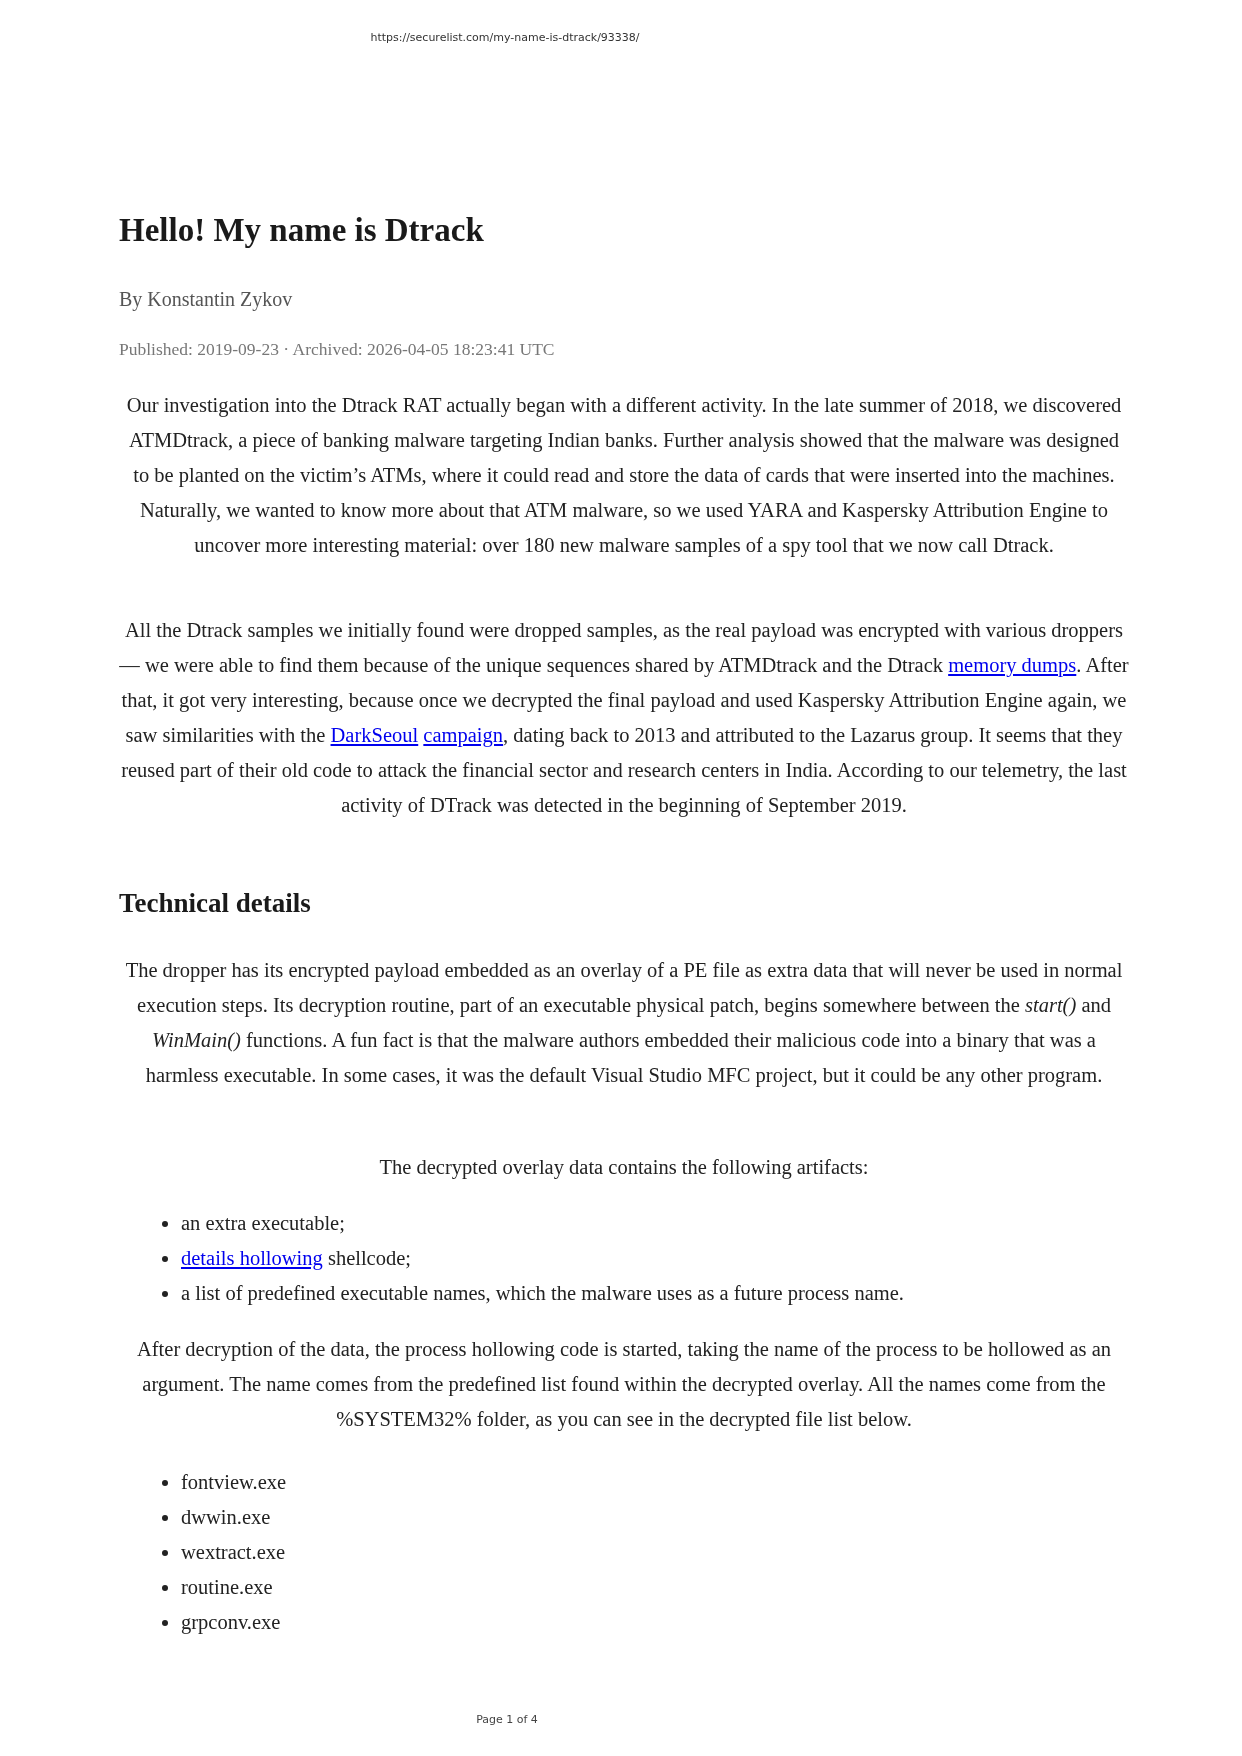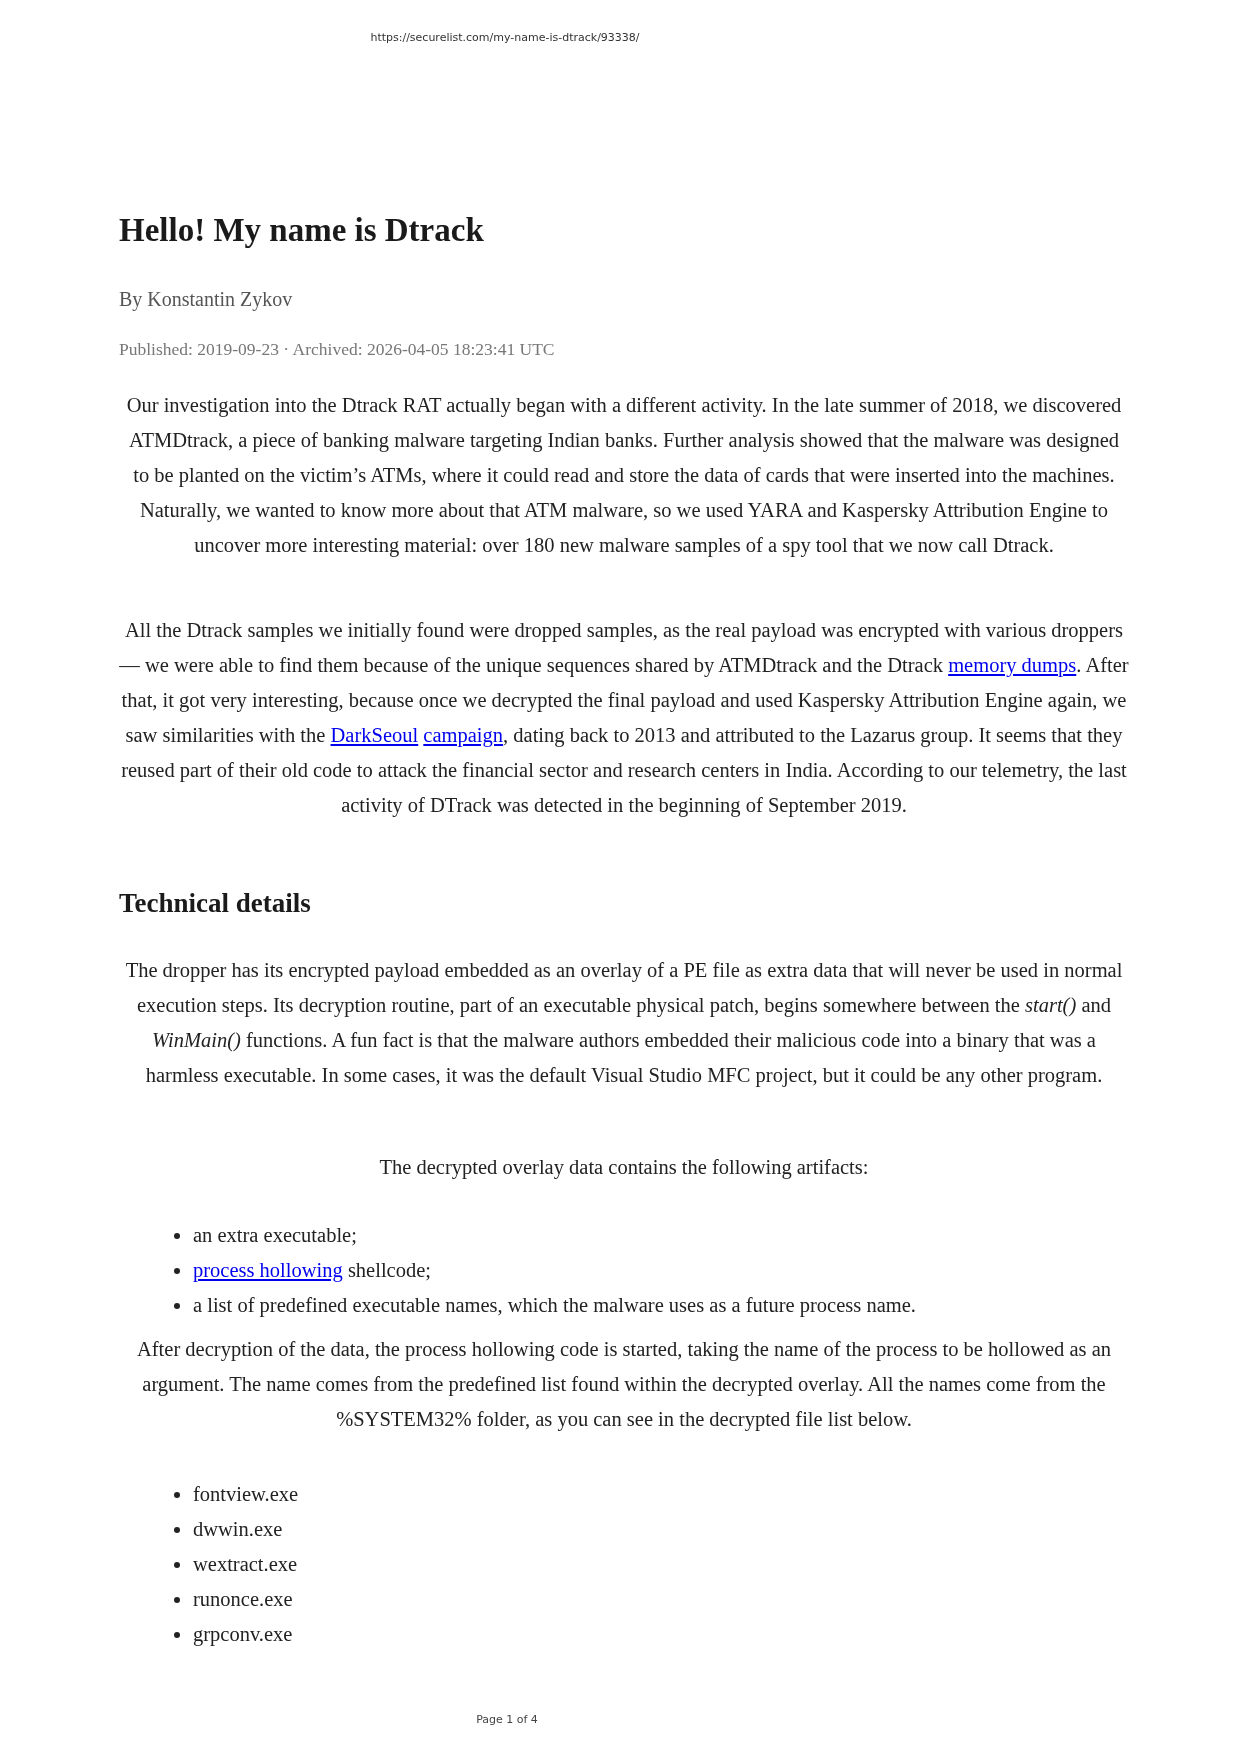--- a/index.html
+++ b/index.html
@@ -21,21 +21,21 @@
     font-size: 20px; color: #555;
   }
   .meta {
     position: absolute; top: 339px; left: 0; margin: 0;
     font-size: 17.5px; color: #777;
   }
   .body-block { position: absolute; left: 0; width: 1010px; }
   p.para { margin: 0; font-size: 20.5px; line-height: 35px; color: #222; text-align: center; }
   h2.section { margin: 0; font-size: 27px; font-weight: bold; color: #1a1a1a; }
   a.link { color: #0000ee; text-decoration: underline; }
-  ul.bullets { margin: 12px; padding: 0 0 0 62px; list-style: disc; font-size: 20.5px; line-height: 35px; color: #222; }
+  ul.bullets { margin: 0; padding: 0 0 0 62px; list-style: disc; font-size: 20.5px; line-height: 35px; color: #222; }
   ul.bullets li { padding-left: 0; }
   .footer {
     position: absolute; top: 1713px; left: 0; width: 1014px; text-align: center;
     font-family: "DejaVu Sans", sans-serif; font-size: 11px; color: #444;
   }
 </style>
 </head>
 <body>
 
 <div class="url-header">https://securelist.com/my-name-is-dtrack/93338/</div>
@@ -61,33 +61,33 @@
     <p class="para"><span>The dropper has its encrypted payload embedded as an overlay of a PE file as extra data that will never be used in normal execution steps. Its decryption routine, part of an executable physical patch, begins somewhere between the </span><em>start()</em><span> and </span><em>WinMain()</em><span> functions. A fun fact is that the malware authors embedded their malicious code into a binary that was a harmless executable. In some cases, it was the default Visual Studio MFC project, but it could be any other program.</span></p>
   </div>
 
   <div class="body-block" style="top:1150px;">
     <p class="para">The decrypted overlay data contains the following artifacts:</p>
   </div>
 
   <div class="body-block" style="top:1206px;">
     <ul class="bullets">
       <li><span>an extra executable;</span></li>
-      <li><a class="link" href="#">process hollowing</a><span> shellcode;</span></li>
+      <li><a class="link" href="#">details hollowing</a><span> shellcode;</span></li>
       <li><span>a list of predefined executable names, which the malware uses as a future process name.</span></li>
     </ul>
   </div>
 
   <div class="body-block" style="top:1332px;">
     <p class="para">After decryption of the data, the process hollowing code is started, taking the name of the process to be hollowed as an argument. The name comes from the predefined list found within the decrypted overlay. All the names come from the %SYSTEM32% folder, as you can see in the decrypted file list below.</p>
   </div>
 
   <div class="body-block" style="top:1465px;">
     <ul class="bullets">
       <li>fontview.exe</li>
       <li>dwwin.exe</li>
       <li>wextract.exe</li>
-      <li>runonce.exe</li>
+      <li>routine.exe</li>
       <li>grpconv.exe</li>
     </ul>
   </div>
 </div>
 
 <div class="footer">Page 1 of 4</div>
 
 </body></html>

